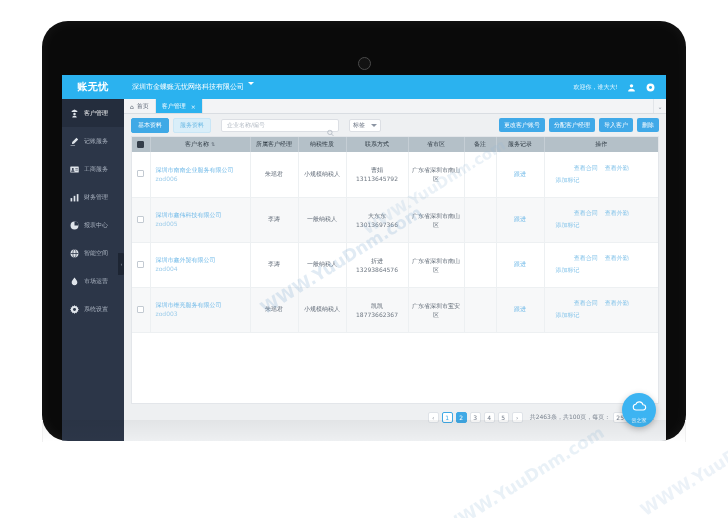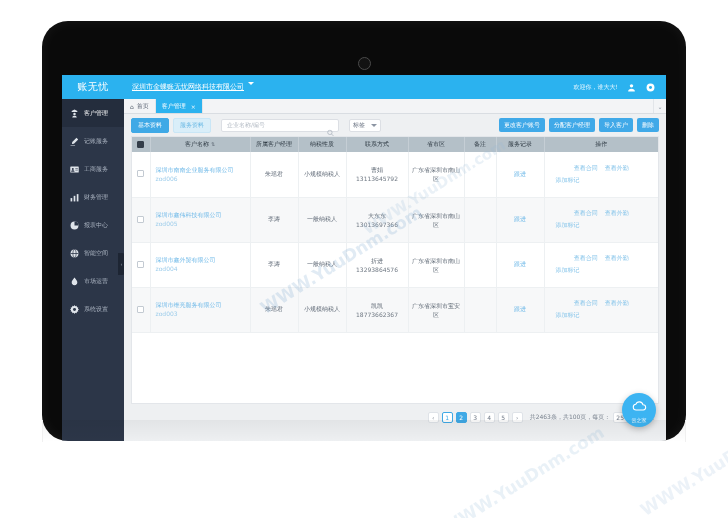--- a/index.html
+++ b/index.html
@@ -54,25 +54,25 @@
   
   .topbar {
     position: absolute; left: 0; top: 0;
     width: 604px; height: 24px;
     background: #2bb2ef;
     display: flex; align-items: center;
   }
   .brand {
     width: 62px; height: 37px;
     display: flex; align-items: center; justify-content: center;
-    color: #fff; font-size: 10px; font-weight: normal; letter-spacing: .5px;
+    color: #fff; font-size: 10px; font-weight: bold; letter-spacing: .5px;
   }
   .company {
     color: #ffffff; font-size: 7px; padding-left: 8px;
-    display: flex; align-items: flex-start; gap: 4px; text-decoration: underline;
+    display: flex; align-items: flex-start; gap: 4px;
   }
   .caret-down {
     width: 0; height: 0;
     border-left: 3px solid transparent;
     border-right: 3px solid transparent;
     border-top: 3.5px solid #ffffff;
     display: inline-block;
   }
   .topbar-right {
     margin-left: auto; display: flex; align-items: center;

